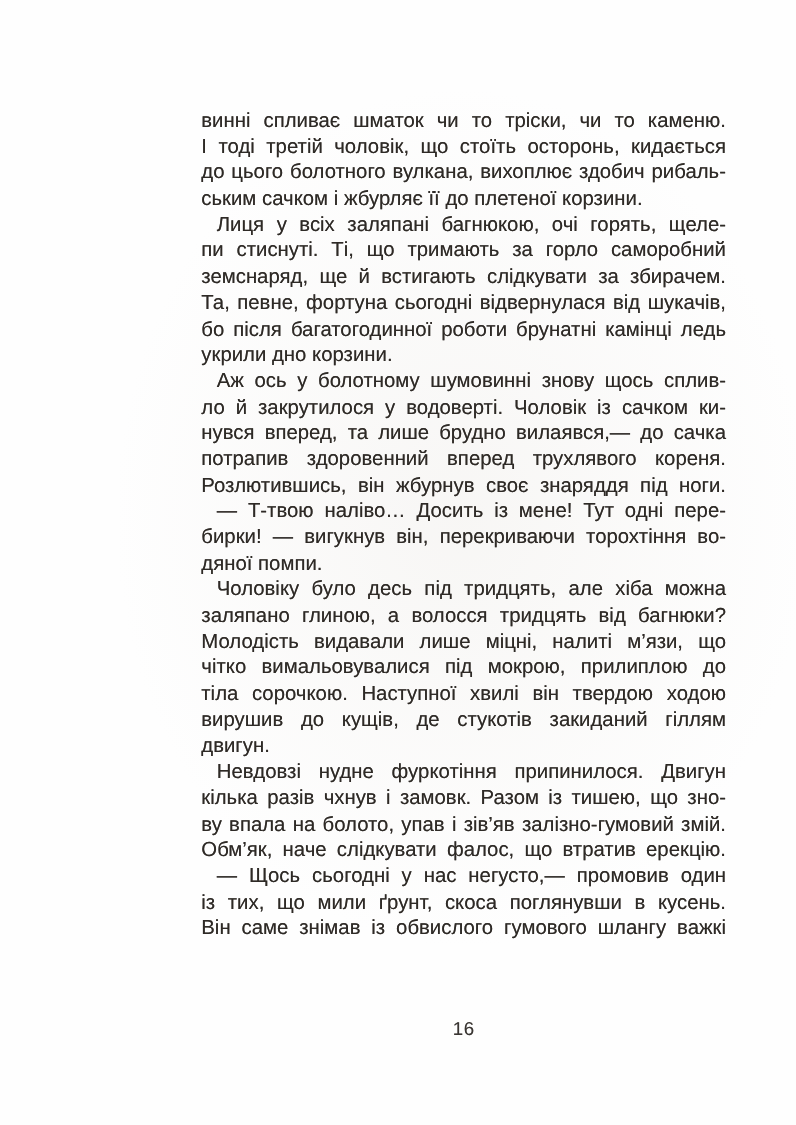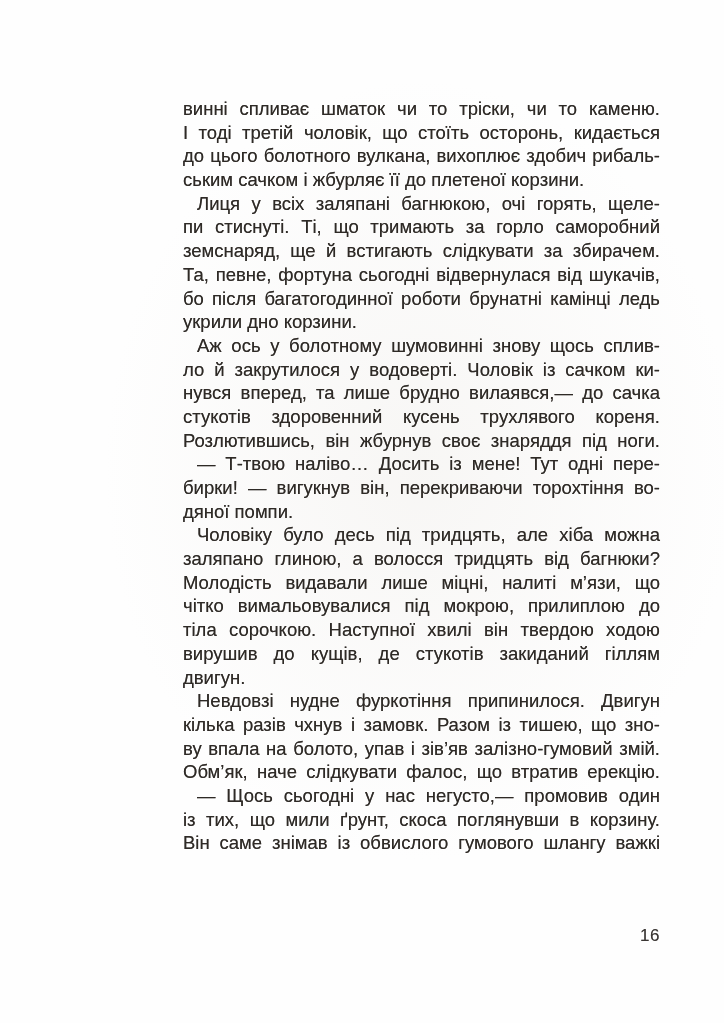--- a/index.html
+++ b/index.html
@@ -37,21 +37,21 @@
     text-align-last: left;
   }
   .line.ind {
     text-indent: 14px;
   }
   .page-number {
     position: absolute;
     left: 183px;
     top: 926px;
     width: 477px;
-    text-align: right;
+    text-align: center;
     font-size: 17px;
     letter-spacing: 0.5px;
     color: #3a3633;
     text-shadow: 0 0 0.5px rgba(58, 54, 51, 0.5);
   }
 </style>
 </head>
 <body>
 
 <div class="page">
@@ -63,34 +63,34 @@
       <div class="line noj">ським сачком і жбурляє її до плетеної корзини.</div>
       <div class="line ind">Лиця у всіх заляпані багнюкою, очі горять, щеле-</div>
       <div class="line">пи стиснуті. Ті, що тримають за горло саморобний</div>
       <div class="line">земснаряд, ще й встигають слідкувати за збирачем.</div>
       <div class="line">Та, певне, фортуна сьогодні відвернулася від шукачів,</div>
       <div class="line">бо після багатогодинної роботи брунатні камінці ледь</div>
       <div class="line noj">укрили дно корзини.</div>
       <div class="line ind">Аж ось у болотному шумовинні знову щось сплив-</div>
       <div class="line">ло й закрутилося у водоверті. Чоловік із сачком ки-</div>
       <div class="line">нувся вперед, та лише брудно вилаявся,— до сачка</div>
-      <div class="line">стукотів здоровенний кусень трухлявого кореня.</div>
+      <div class="line">потрапив здоровенний вперед трухлявого кореня.</div>
       <div class="line">Розлютившись, він жбурнув своє знаряддя під ноги.</div>
       <div class="line ind">— Т-твою наліво… Досить із мене! Тут одні пере-</div>
       <div class="line">бирки! — вигукнув він, перекриваючи торохтіння во-</div>
       <div class="line noj">дяної помпи.</div>
       <div class="line ind">Чоловіку було десь під тридцять, але хіба можна</div>
       <div class="line">заляпано глиною, а волосся тридцять від багнюки?</div>
       <div class="line">Молодість видавали лише міцні, налиті м’язи, що</div>
       <div class="line">чітко вимальовувалися під мокрою, прилиплою до</div>
       <div class="line">тіла сорочкою. Наступної хвилі він твердою ходою</div>
       <div class="line">вирушив до кущів, де стукотів закиданий гіллям</div>
       <div class="line noj">двигун.</div>
       <div class="line ind">Невдовзі нудне фуркотіння припинилося. Двигун</div>
       <div class="line">кілька разів чхнув і замовк. Разом із тишею, що зно-</div>
       <div class="line">ву впала на болото, упав і зів’яв залізно-гумовий змій.</div>
       <div class="line">Обм’як, наче слідкувати фалос, що втратив ерекцію.</div>
       <div class="line ind">— Щось сьогодні у нас негусто,— промовив один</div>
-      <div class="line">із тих, що мили ґрунт, скоса поглянувши в корзину.</div>
+      <div class="line">із тих, що мили ґрунт, скоса поглянувши в кусень.</div>
       <div class="line">Він саме знімав із обвислого гумового шлангу важкі</div>
     </div>
   <div class="page-number">16</div>
 </div>
 
 </body></html>

